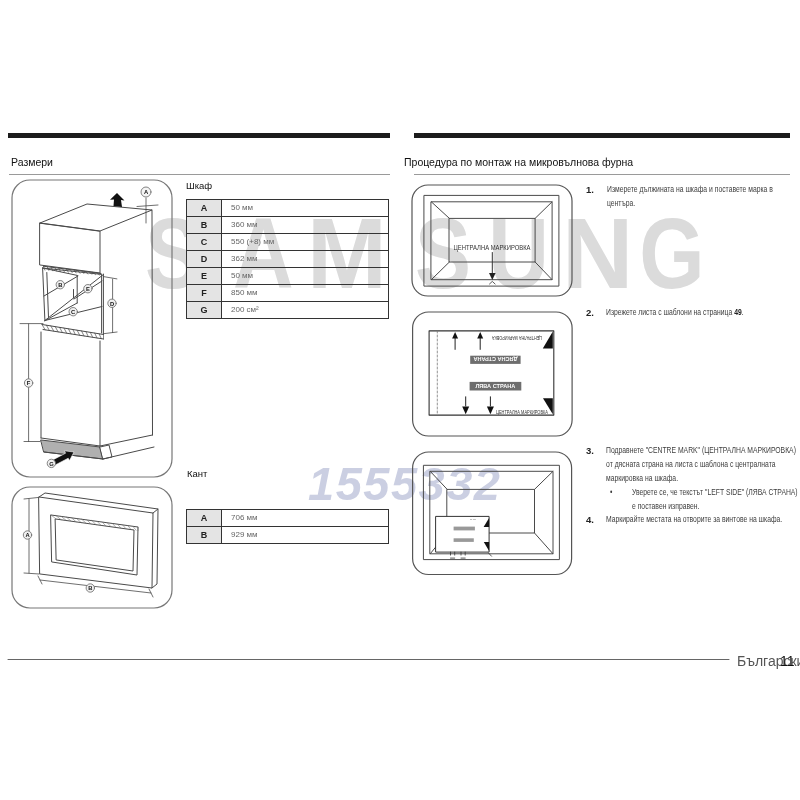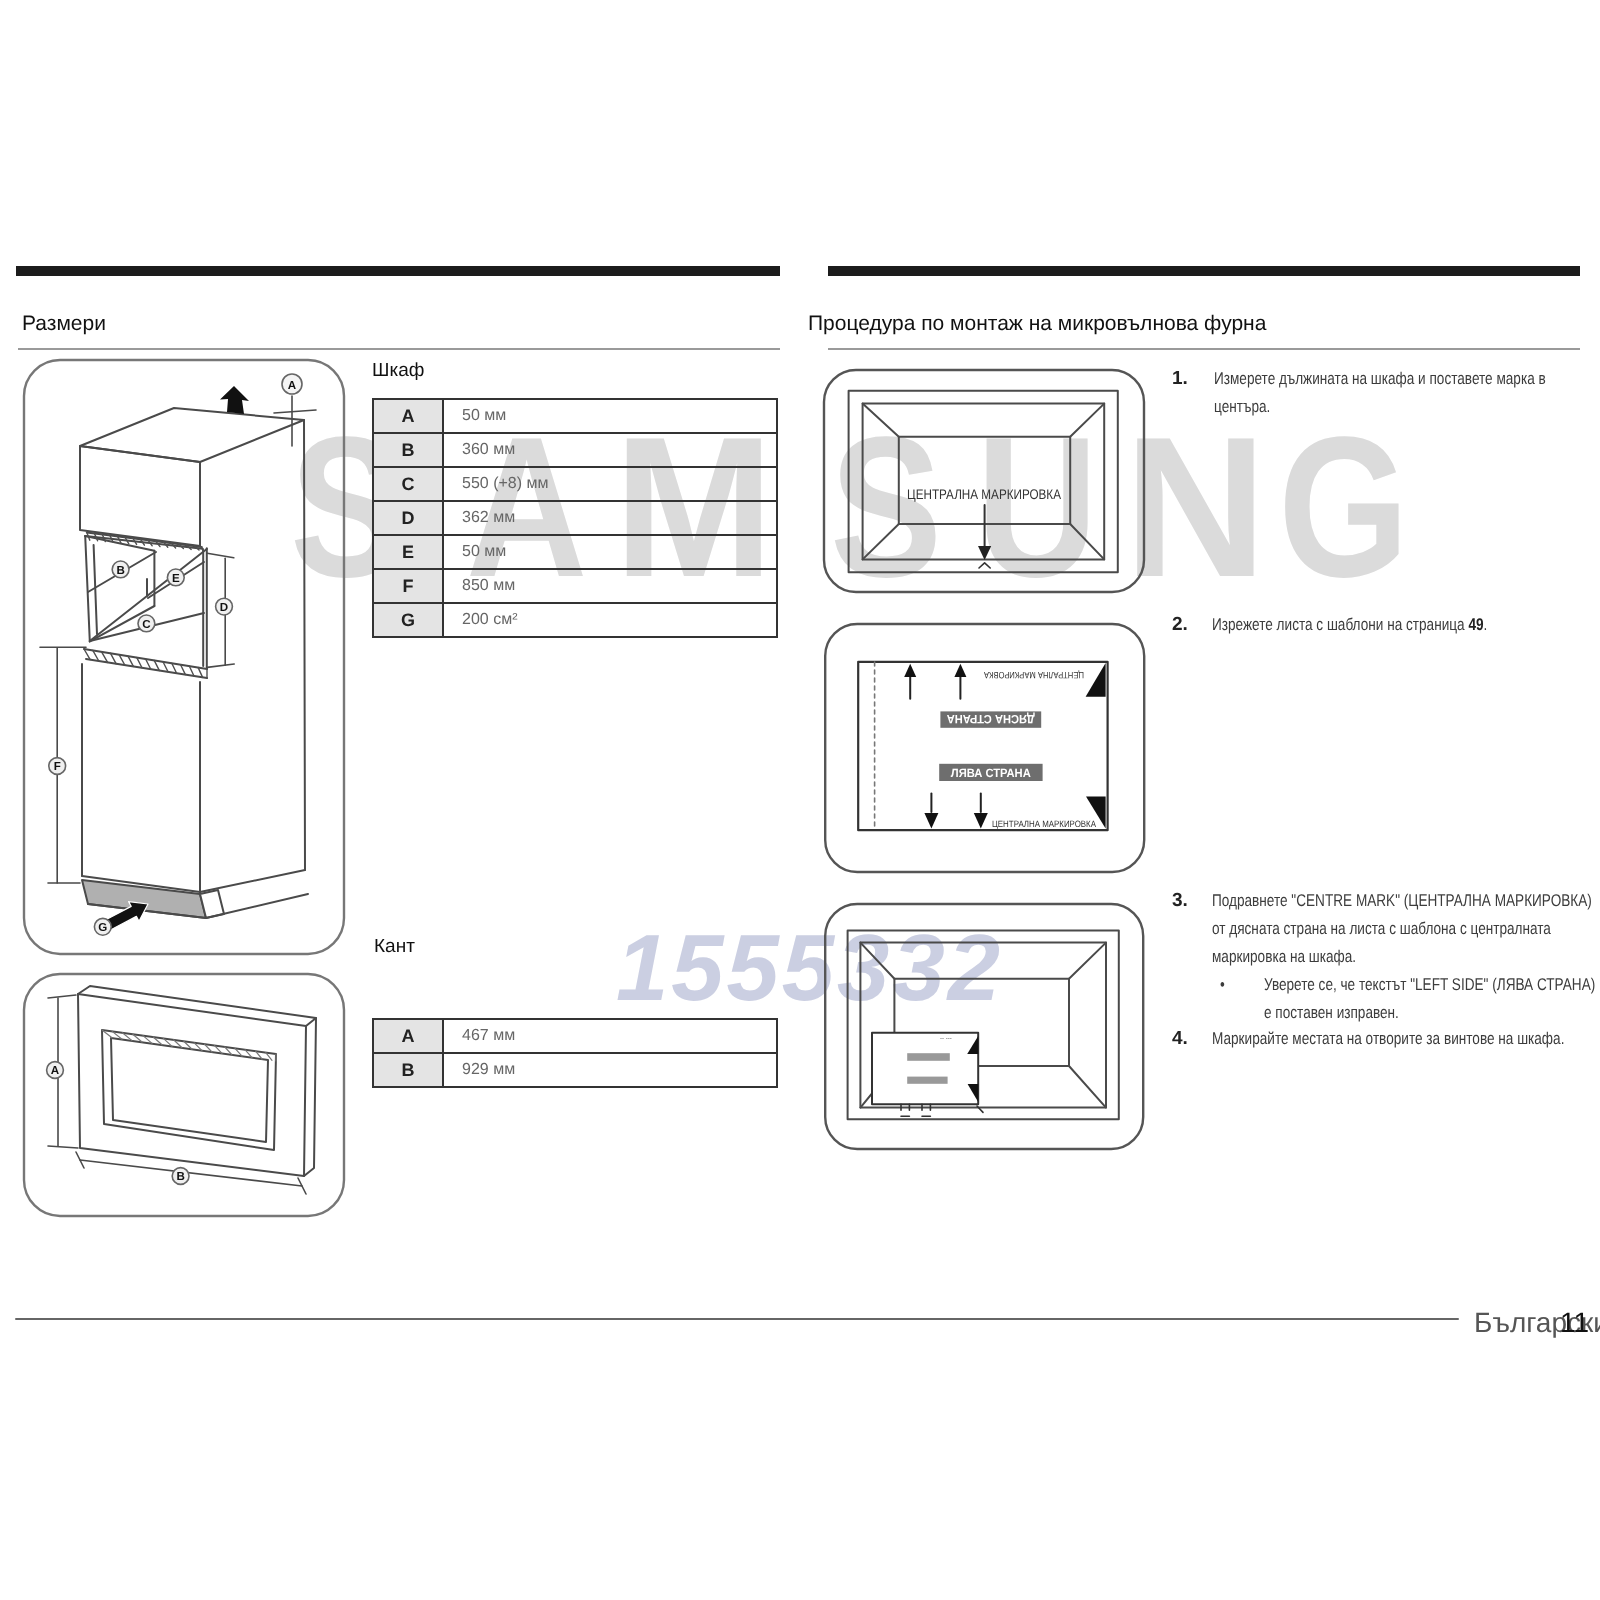--- a/index.html
+++ b/index.html
@@ -295,21 +295,21 @@
         <td>200 см²</td>
       </tr>
 </tbody>
   </table>
 
 <div class="lbl" style="left:187px;top:468px">Кант</div>
 <table class="t" style="left:186px;top:509px;width:203px">
 <tbody>
       <tr>
         <td class="k">A</td>
-        <td>467 мм</td>
+        <td>706 мм</td>
       </tr>
 <tr>
         <td class="k">B</td>
         <td>929 мм</td>
       </tr>
 </tbody>
   </table>
 
 <div class="stepnum" style="left:586px;top:184px">1.</div>
 <div class="step" style="left:607px;top:183px">Измерете дължината на шкафа и поставете марка в<br>центъра.</div>

